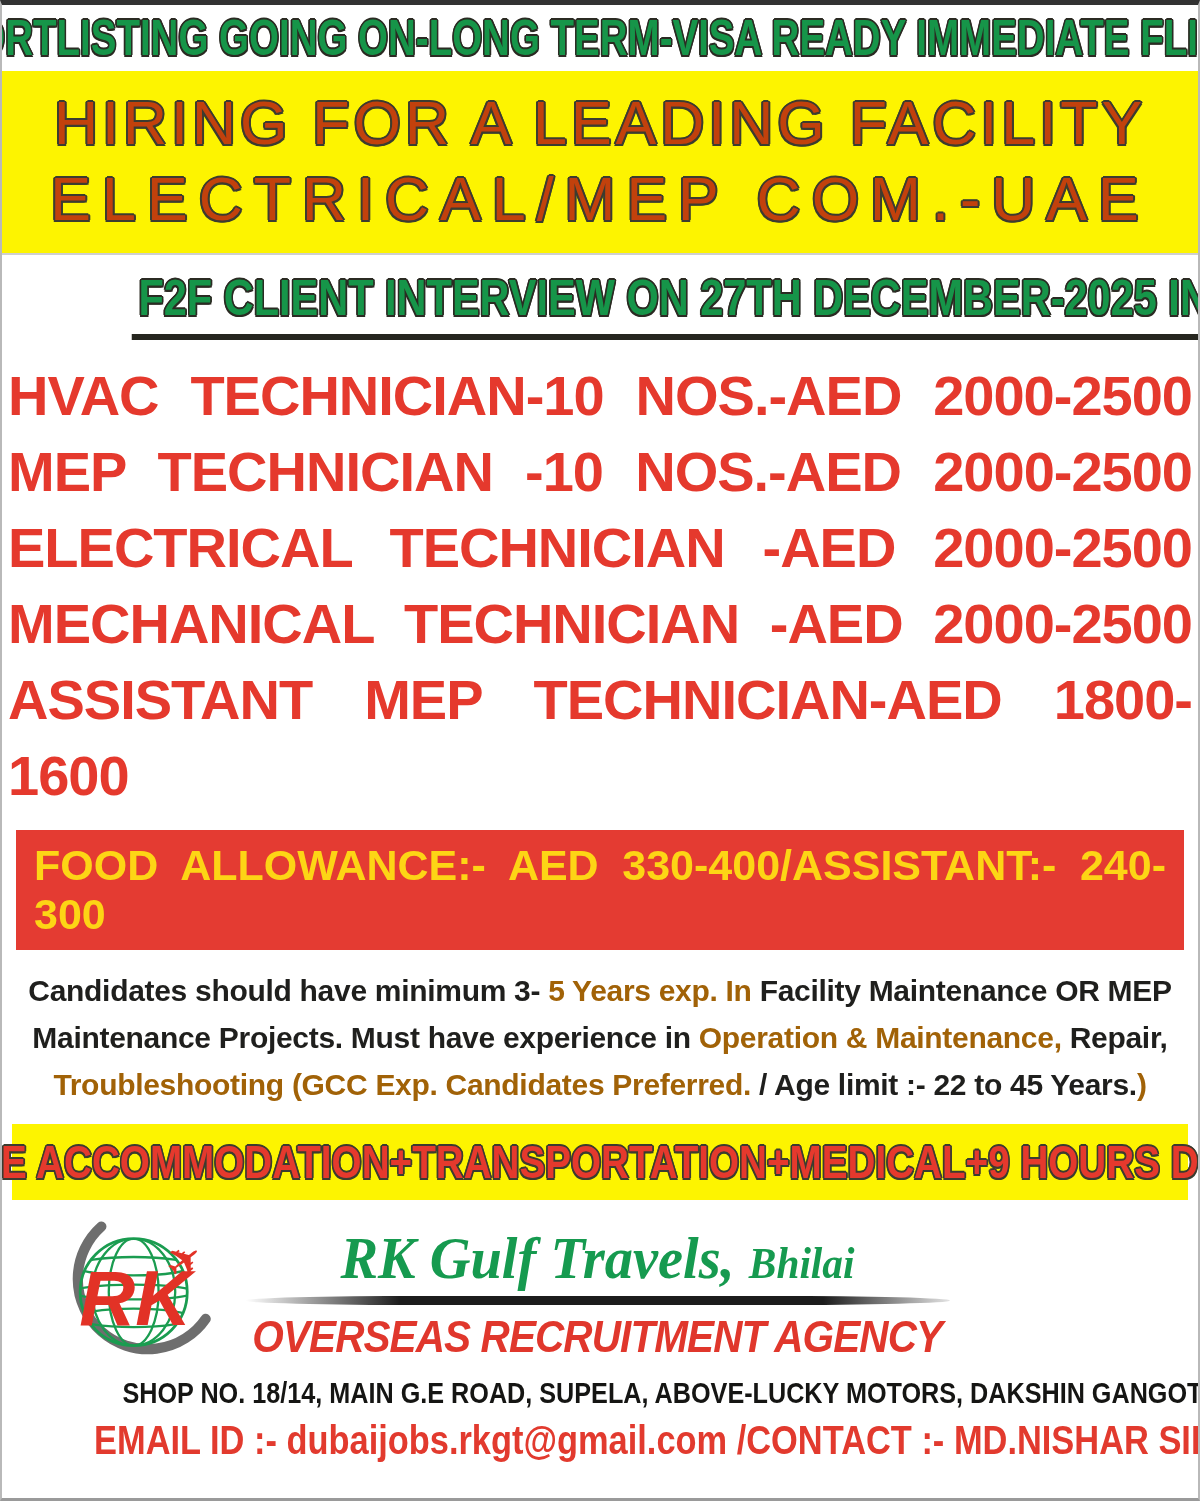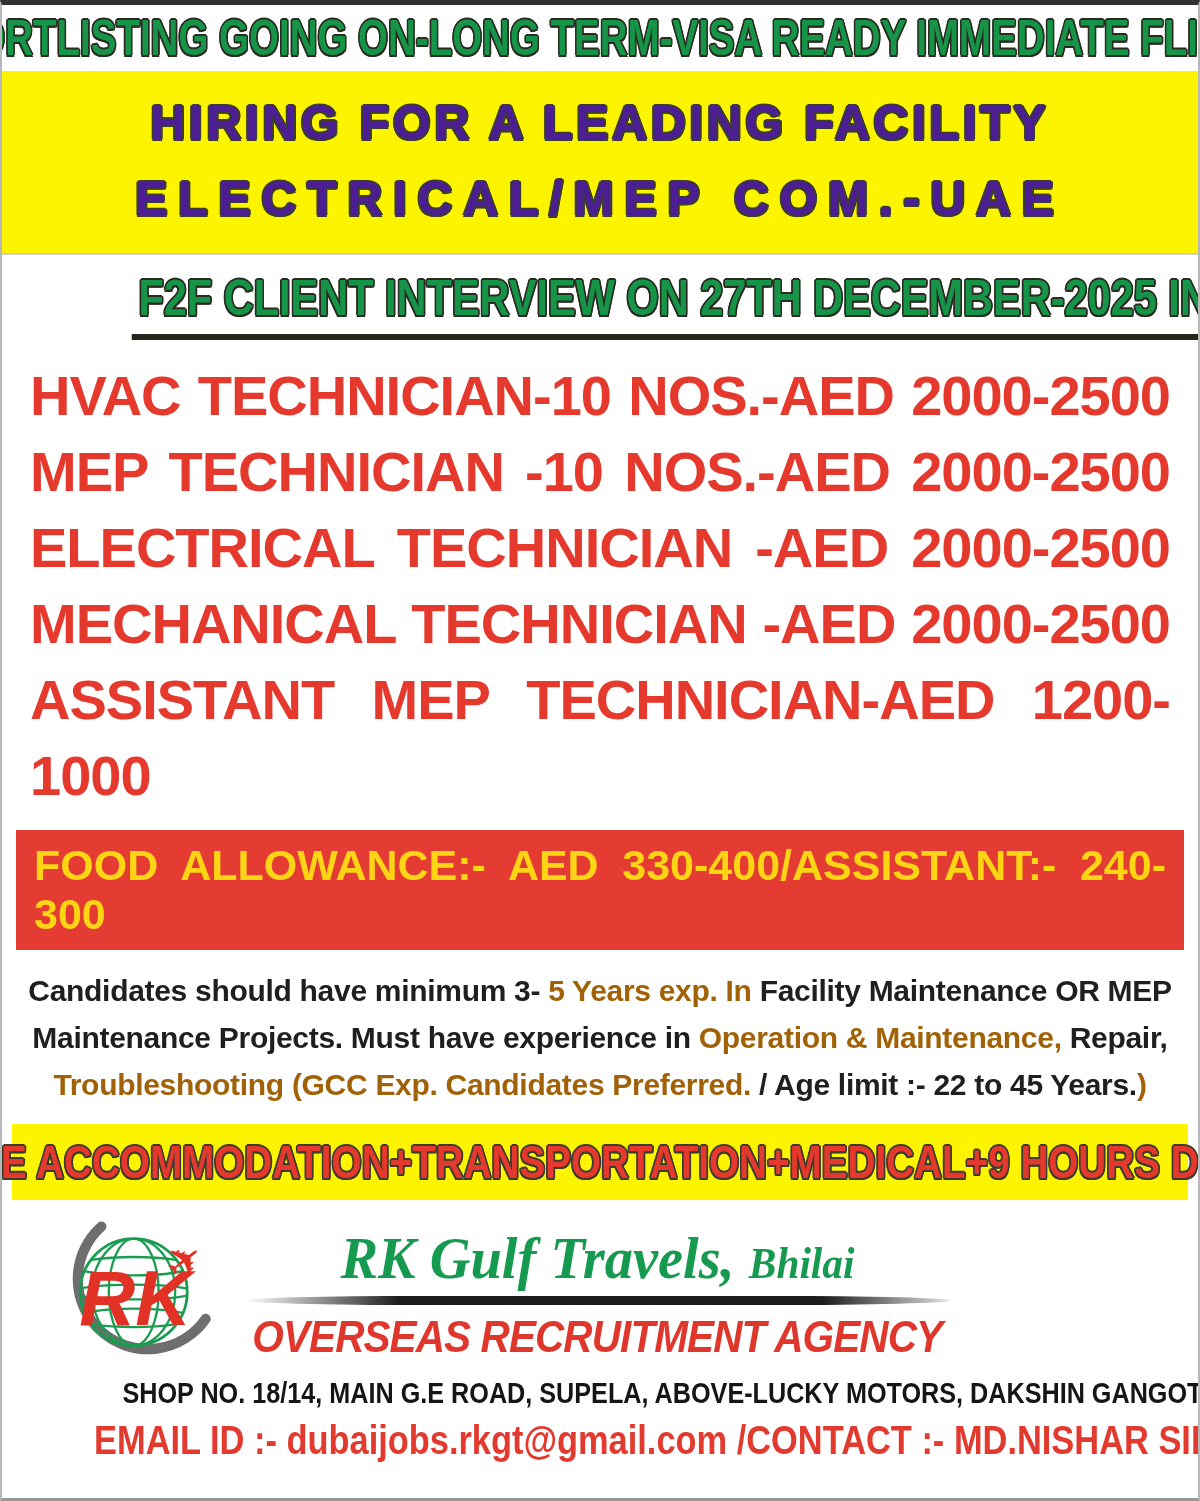--- a/index.html
+++ b/index.html
@@ -9,32 +9,32 @@
 
   
   .outl{text-shadow:2px 0 var(--oc),-2px 0 var(--oc),0 2px var(--oc),0 -2px var(--oc),
         1.5px 1.5px var(--oc),-1.5px 1.5px var(--oc),1.5px -1.5px var(--oc),-1.5px -1.5px var(--oc);}
 
   .top-strip{height:66px;display:flex;align-items:center;justify-content:center;background:#fff;}
   .top-strip .txt{--oc:#2b2b23;font-size:50px;font-weight:bold;color:#169549;white-space:nowrap;
                   display:inline-block;transform:scaleX(0.77);}
 
   .headline-banner{background:#fdf400;padding:14px 0 16px;text-align:center;}
-  .headline-line{--oc:#3c3c30;font-size:48px;font-weight:bold;color:#4c1d95;line-height:76px;
+  .headline-line{--oc:#3c3c30;font-size:61px;font-weight:normal;color:#c2410c;line-height:76px;
                  letter-spacing:4px;white-space:nowrap;}
   .headline-line.ls2{letter-spacing:11px;}
 
   .sep{border:none;border-top:2px solid #cfcfcf;margin:0;}
 
   .interview-row{text-align:center;padding:14px 0 8px;}
   .interview-text{--oc:#2b2b23;display:inline-block;font-size:50px;font-weight:bold;color:#169549;
                   white-space:nowrap;transform:scaleX(0.83);border-bottom:6px solid #26261f;
                   padding:0 8px 7px;}
 
-  .jobs{padding:10px 28px 4px;}
+  .jobs{padding:10px 6px 4px;}
   .job-line{font-size:56px;font-weight:bold;color:#e5392d;line-height:76px;letter-spacing:-1px;
             text-align:justify;text-align-last:justify;}
 
   .food-banner{margin:12px 14px 10px;background:#e43b32;padding:11px 18px;}
   .food-banner .txt{display:block;font-size:43px;font-weight:bold;color:#fdd515;
                     text-align:justify;text-align-last:justify;}
 
   .requirements{padding:8px 10px 8px;text-align:center;font-size:30px;font-weight:bold;
                 line-height:1.56;letter-spacing:-0.3px;color:#1f1f1d;}
   .t-green{color:#a16207;}
@@ -79,21 +79,21 @@
 
   <div class="interview-row">
     <span class="interview-text outl">F2F CLIENT INTERVIEW ON 27TH DECEMBER-2025 IN MUMBAI</span>
   </div>
 
   <div class="jobs">
     <div class="job-line">HVAC TECHNICIAN-10 NOS.-AED 2000-2500</div>
     <div class="job-line">MEP TECHNICIAN -10 NOS.-AED 2000-2500</div>
     <div class="job-line">ELECTRICAL TECHNICIAN -AED 2000-2500</div>
     <div class="job-line">MECHANICAL TECHNICIAN -AED 2000-2500</div>
-    <div class="job-line">ASSISTANT MEP TECHNICIAN-AED 1200-1000</div>
+    <div class="job-line">ASSISTANT MEP TECHNICIAN-AED 1800-1600</div>
   </div>
 
   <div class="food-banner">
     <span class="txt">FOOD ALLOWANCE:- AED 330-400/ASSISTANT:- 240-300</span>
   </div>
 
   <div class="requirements"><span class="t-black">Candidates should have minimum 3- </span><span class="t-green">5 Years exp. In </span><span class="t-black">Facility Maintenance OR MEP Maintenance Projects. Must have experience in </span><span class="t-green">Operation &amp; Maintenance,</span><span class="t-black"> Repair, </span><span class="t-green">Troubleshooting (GCC Exp. Candidates Preferred.</span><span class="t-black"> / Age limit :- 22 to 45 Years.</span><span class="t-green">)</span></div>
 
   <div class="benefits-banner">
     <span class="txt outl">FREE ACCOMMODATION+TRANSPORTATION+MEDICAL+9 HOURS DUTY</span>

